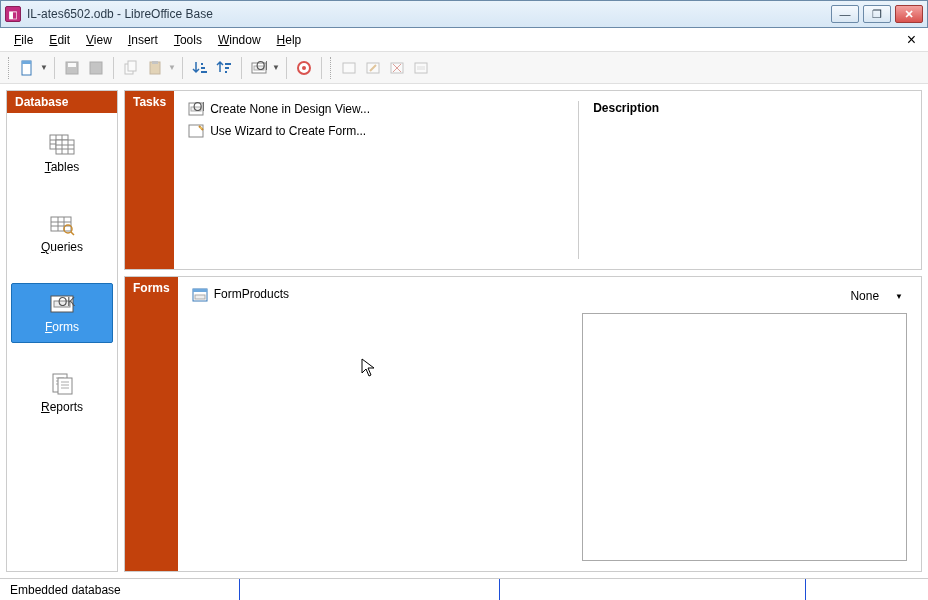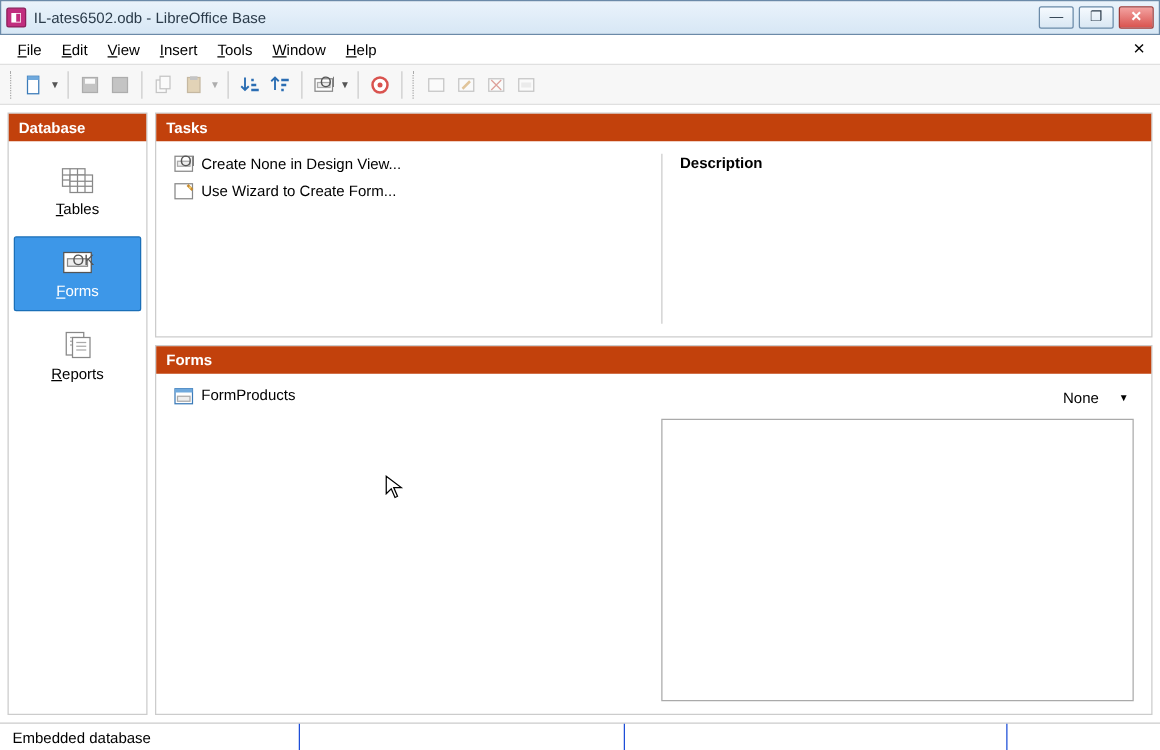--- a/index.html
+++ b/index.html
@@ -23,28 +23,28 @@
   .tbtn { width: 22px; height: 22px; border:1px solid transparent; display:flex; align-items:center; justify-content:center; border-radius:2px;}
   .tbtn svg { width:16px; height:16px; }
   .tdrop { width: 8px; display:flex; align-items:center; justify-content:center; color:#555; font-size:8px;}
   .tsep { width:1px; height:22px; background:#ccc; margin:0 4px;}
   .tvsep { width:4px; height:22px; border-left:1px dotted #aaa; margin:0 2px;}
   .disabled { opacity: 0.45; }
   
   .content { display:flex; height: calc(600px - 28px - 24px - 32px - 22px); padding: 6px; gap:6px; }
   .panel-header { background:#c2410c; color:#fff; font-weight:bold; padding: 4px 8px; }
   .sidebar { width: 112px; border:1px solid #ccc; display:flex; flex-direction:column; }
-  .nav { flex:1; padding: 10px 4px; display:flex; flex-direction:column; gap:6px; align-items:stretch; }
+  .nav { flex:1; padding: 10px 4px; display:flex; flex-direction:column; gap:20px; align-items:stretch; }
   .nav-item { display:flex; flex-direction:column; align-items:center; gap:4px; padding:8px 4px; border:1px solid transparent; border-radius:2px; cursor:default;}
   .nav-item.selected { background:#3d97e8; border:1px solid #1a6fb8; color:#fff; }
   .nav-item .icon { width:28px; height:24px; }
   .nav-item .label { font-size:12px; }
   .nav-item .label u { text-decoration: underline; }
   .main { flex:1; display:flex; flex-direction:column; gap:6px; }
-  .section { border:1px solid #ccc; display:flex; flex-direction:column; }
+  .section { border:1px solid #ccc; display:flex; }
   .section.tasks { height: 180px; }
   .section.forms { flex:1; }
   .section-body { flex:1; display:flex; padding:10px 14px; gap:10px; }
   .task-list { width: 380px; display:flex; flex-direction:column; gap:6px; }
   .task-item { display:flex; align-items:center; gap:6px; cursor:default;}
   .task-item .ticon { width:16px; height:16px; }
   .desc-panel { flex:1; border-left:1px solid #ccc; padding: 0 0 0 14px;}
   .desc-panel .desc-title { font-weight:bold; margin-bottom:24px;}
   .forms-body { flex:1; display:flex; padding:10px 14px; gap:10px; position:relative;}
   .forms-list { width: 380px; }
@@ -200,20 +200,32 @@
             <line x1="2" y1="12" x2="20" y2="12" stroke="#888"></line>
             <line x1="8" y1="3" x2="8" y2="17" stroke="#888"></line>
             <line x1="14" y1="3" x2="14" y2="17" stroke="#888"></line>
             <rect x="8" y="8" width="18" height="14" fill="#fff" stroke="#888"></rect>
             <line x1="8" y1="13" x2="26" y2="13" stroke="#888"></line>
             <line x1="8" y1="17" x2="26" y2="17" stroke="#888"></line>
             <line x1="14" y1="8" x2="14" y2="22" stroke="#888"></line>
             <line x1="20" y1="8" x2="20" y2="22" stroke="#888"></line>
           </svg>
         <span class="label"><u>T</u>ables</span>
+      </div>
+      <div class="nav-item">
+        <svg class="icon" viewBox="0 0 28 24">
+            <rect x="3" y="5" width="20" height="14" fill="#fff" stroke="#888"></rect>
+            <line x1="3" y1="10" x2="23" y2="10" stroke="#888"></line>
+            <line x1="3" y1="14" x2="23" y2="14" stroke="#888"></line>
+            <line x1="10" y1="5" x2="10" y2="19" stroke="#888"></line>
+            <line x1="16" y1="5" x2="16" y2="19" stroke="#888"></line>
+            <circle cx="20" cy="17" r="4" fill="none" stroke="#c78a2e" stroke-width="1.5"></circle>
+            <line x1="23" y1="20" x2="26" y2="23" stroke="#c78a2e" stroke-width="1.5"></line>
+          </svg>
+        <span class="label"><u>Q</u>ueries</span>
       </div>
       <div class="nav-item selected">
         <svg class="icon" viewBox="0 0 28 24">
             <rect x="3" y="4" width="22" height="16" fill="#fff" stroke="#555"></rect>
             <rect x="6" y="9" width="16" height="6" fill="#eee" stroke="#888"></rect>
             <text x="10" y="14" font-size="5" fill="#555">OK</text>
           </svg>
         <span class="label"><u>F</u>orms</span>
       </div>
       <div class="nav-item">

